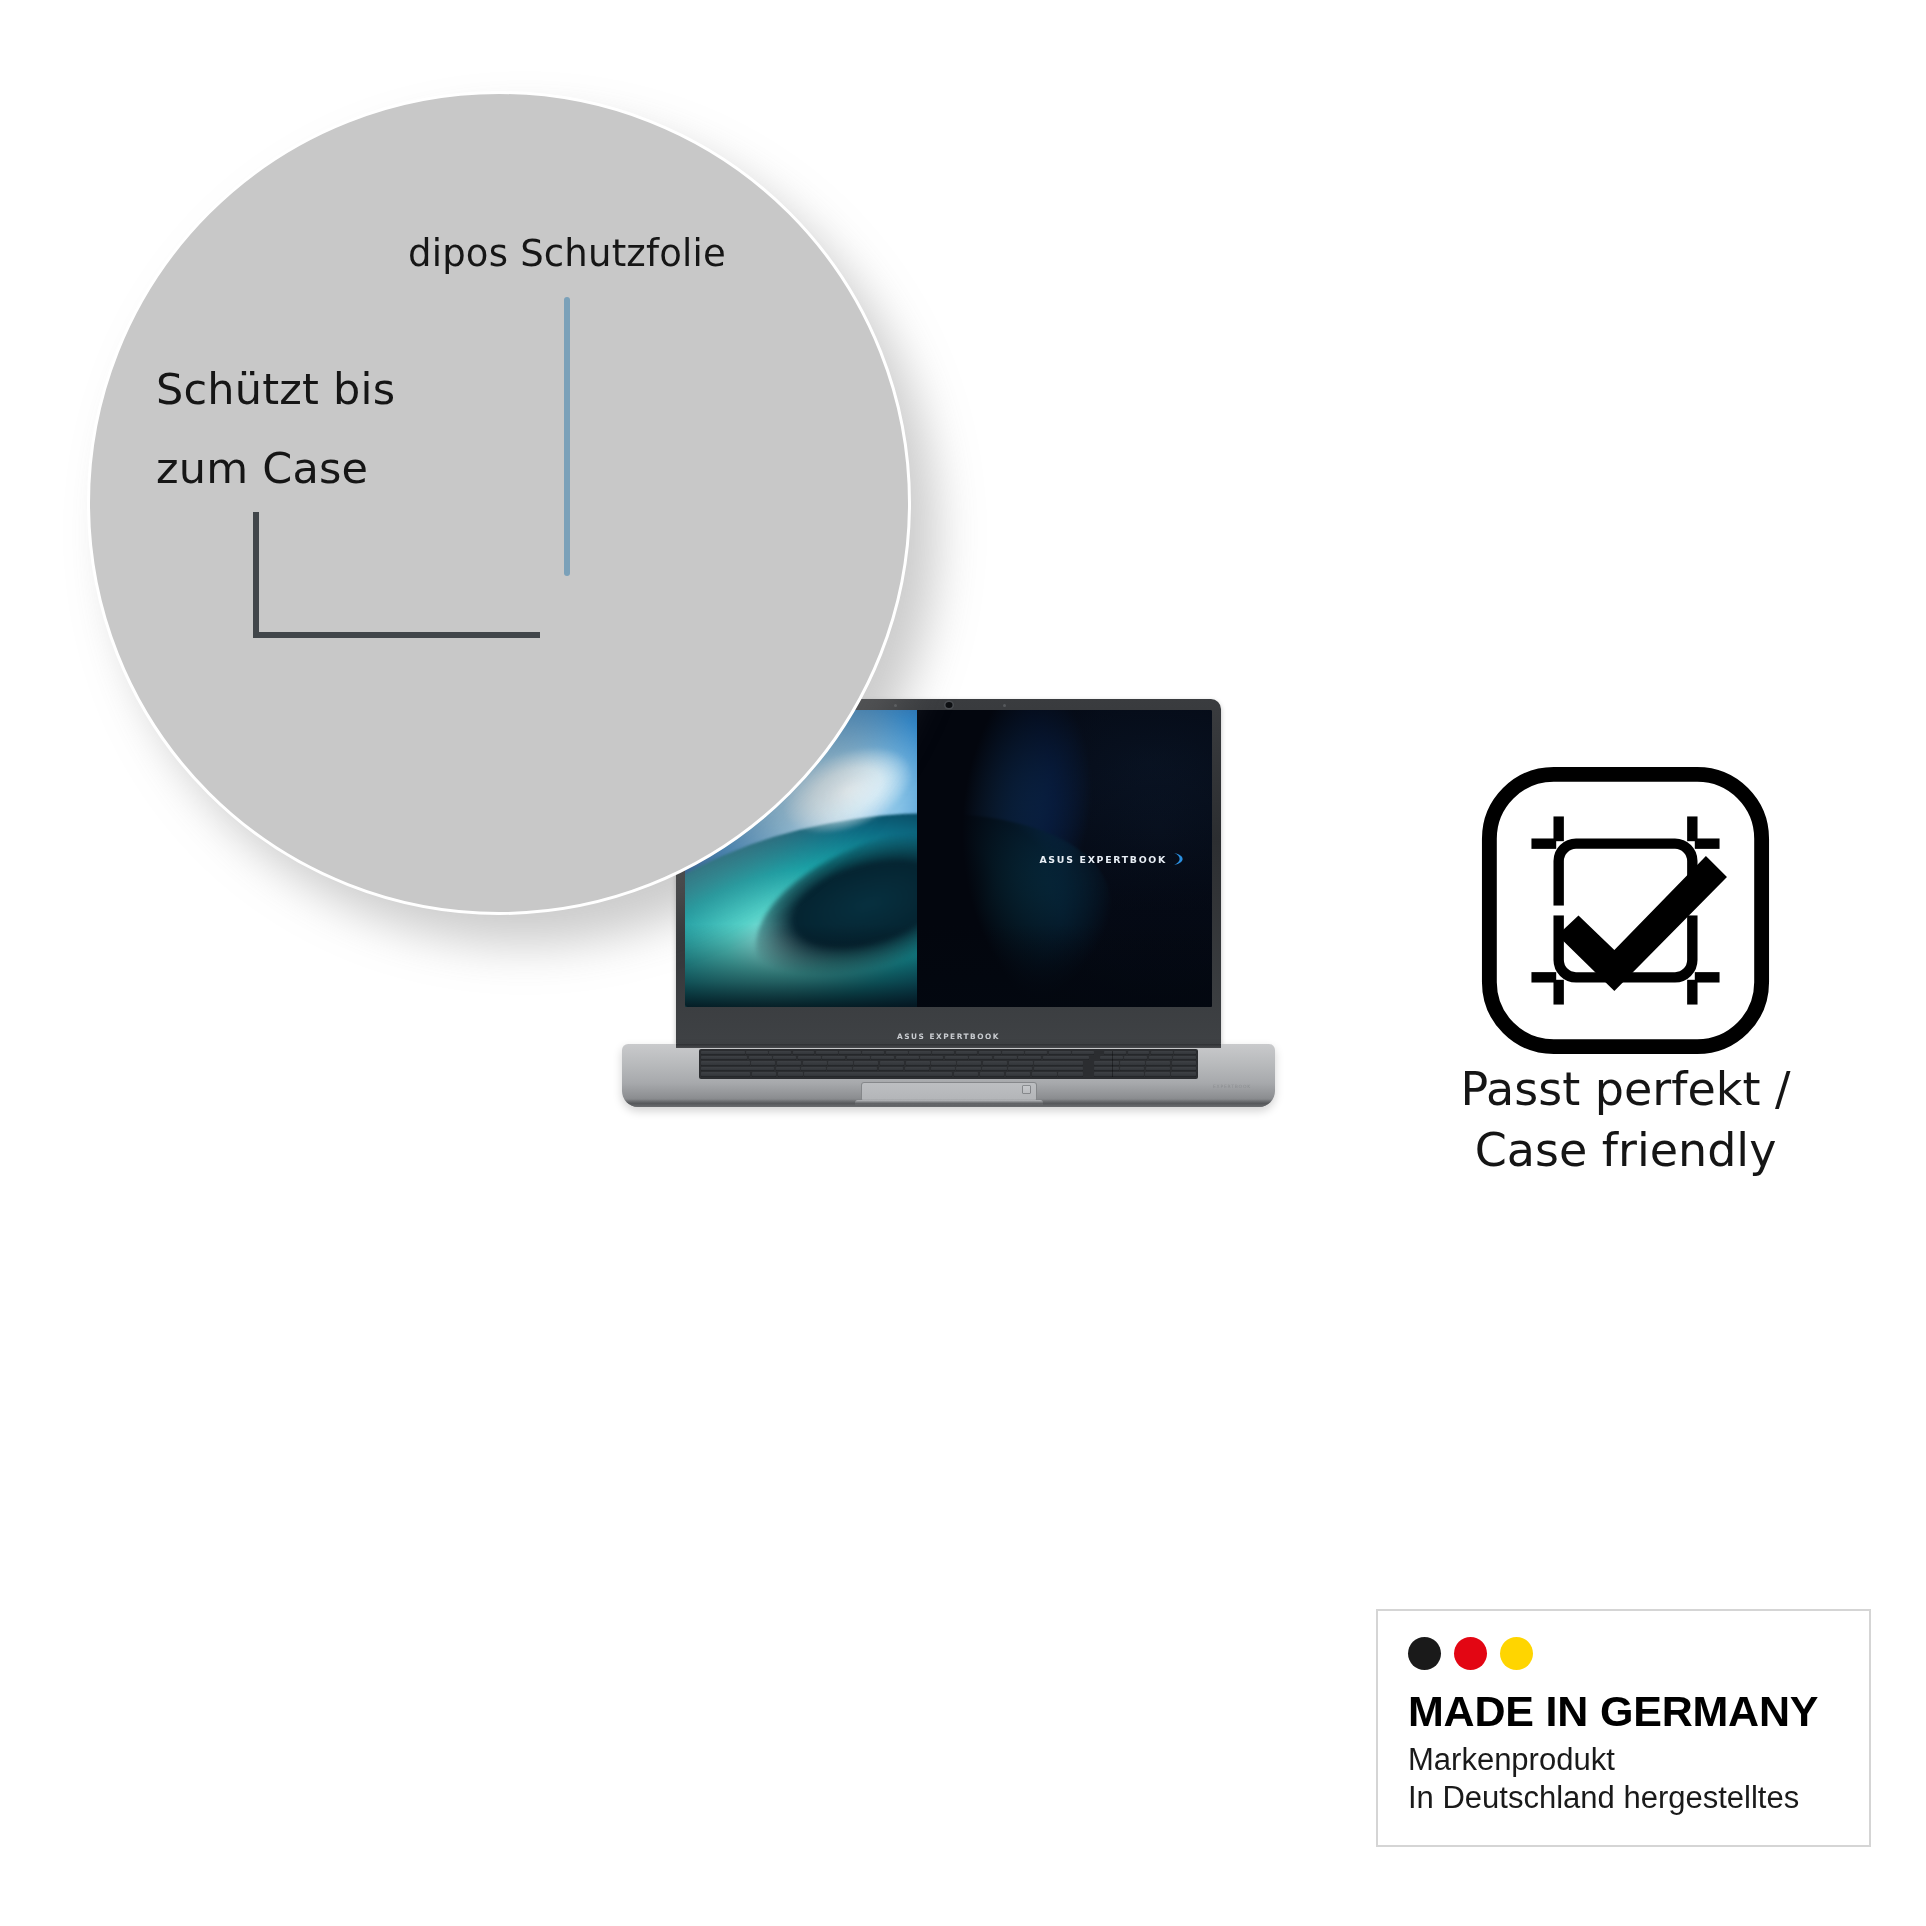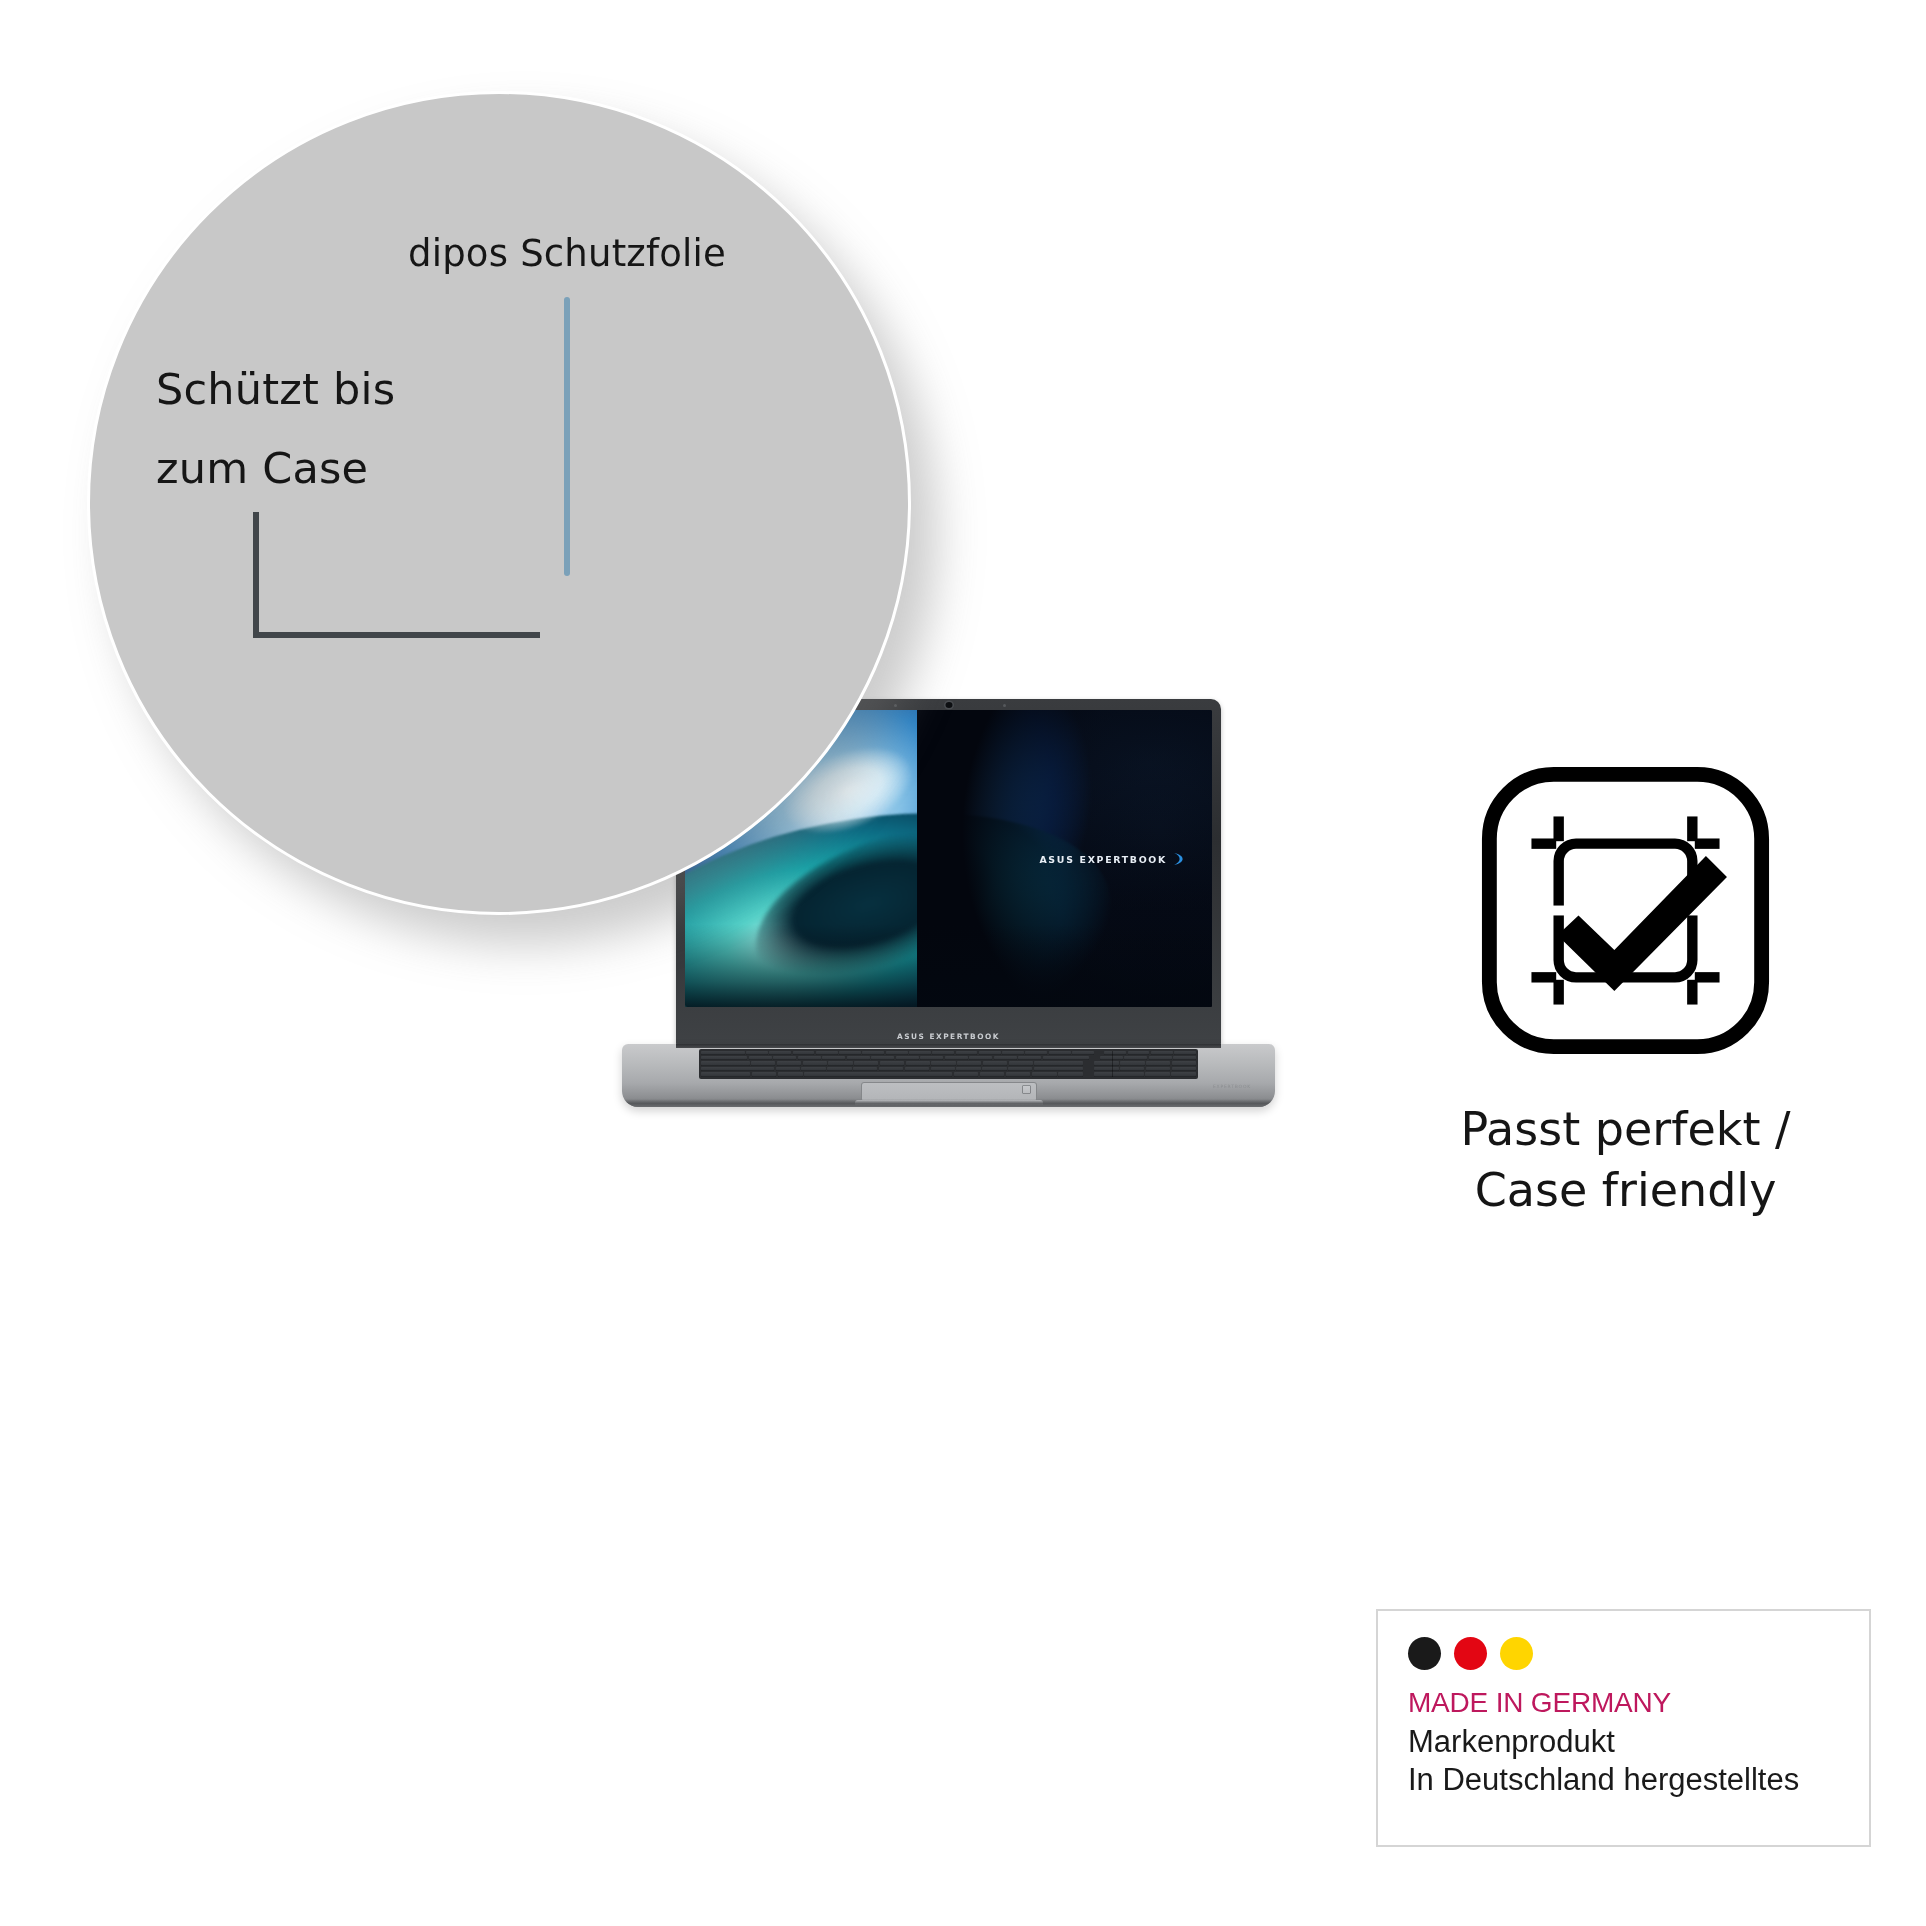--- a/index.html
+++ b/index.html
@@ -376,21 +376,20 @@
     width: 495px;
     z-index: 4;
   }
   .fit-icon {
     width: 297px;
     height: 297px;
     margin: 0 auto;
     display: block;
   }
   .fit-caption {
-    margin-top: 40px;
     text-align: center;
     font-family: "DejaVu Sans", sans-serif;
     font-size: 46px;
     line-height: 1.32;
     color: #151515;
     white-space: nowrap;
   }
   .fit-caption span { display: block; }
 
   
@@ -411,24 +410,24 @@
     gap: 13px;
     margin-bottom: 16px;
   }
   .mig-dot {
     width: 33px;
     height: 33px;
     border-radius: 50%;
   }
   .mig-title {
     font-family: "Liberation Sans", sans-serif;
-    font-weight: 400;
-    font-size: 28px;
+    font-weight: 700;
+    font-size: 43px;
     letter-spacing: -0.2px;
-    color: #be185d;
+    color: #000000;
     line-height: 1.18;
     white-space: nowrap;
   }
   .mig-sub {
     font-family: "Liberation Sans", sans-serif;
     font-weight: 400;
     font-size: 31px;
     color: #1a1a1a;
     line-height: 1.24;
     margin-top: 4px;

